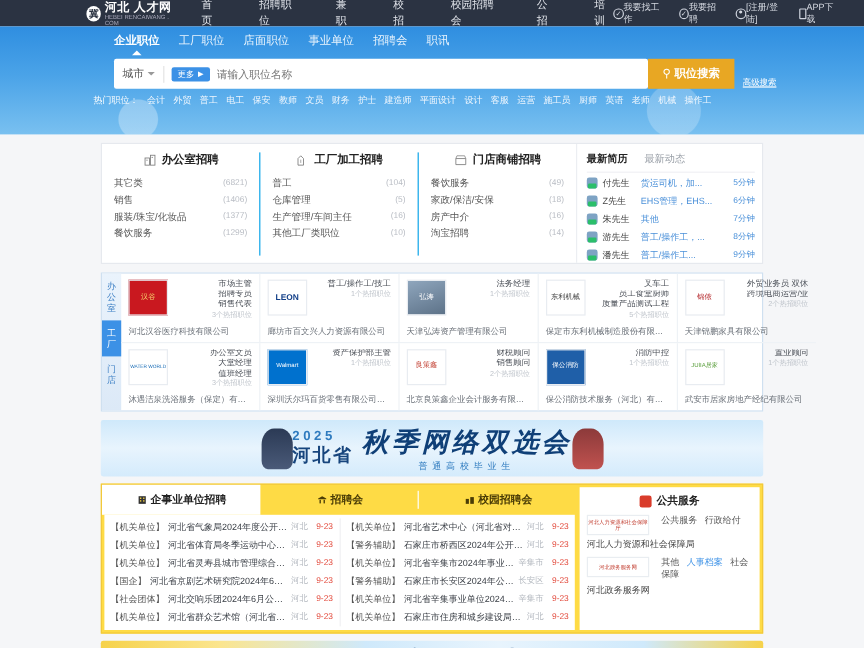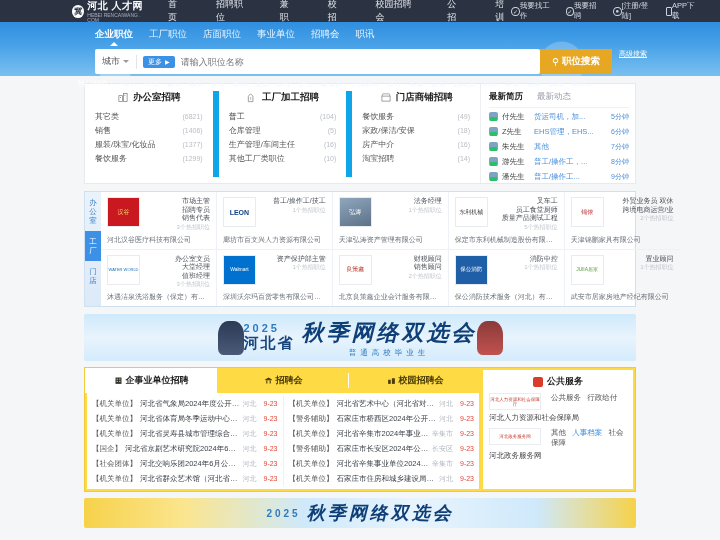--- a/index.html
+++ b/index.html
@@ -27,36 +27,36 @@
   .topnav-right { margin-left:auto; display:flex; align-items:center; gap:11px; margin-right:8px; }
   .topnav-right .item { display:flex; align-items:center; gap:0; font-size:7.5px; color:#d6dae2; }
   .ico-circ {
     width:9px;height:9px;border-radius:50%;border:1px solid #cfd4de;
     display:inline-flex;align-items:center;justify-content:center;font-size:6px;
   }
   .ico-phone { width:6px;height:9px;border:1px solid #cfd4de;border-radius:1px; }
 
   
   .hero {
-    height:54px;
+    height:90px;
     background:
       radial-gradient(circle at 16% 86%, rgba(255,255,255,.30) 0 16px, transparent 17px),
       radial-gradient(circle at 78% 78%, rgba(255,255,255,.22) 0 22px, transparent 23px),
       linear-gradient(180deg,#2f8ee0 0%,#4aa3e8 45%,#79c0f0 100%);
     position:relative;
   }
   .tabs { display:flex; gap:16px; padding:6px 0 0 95px; }
   .tab { color:#eaf4fd; font-size:9.5px; position:relative; padding-bottom:5px; cursor:pointer; }
   .tab.active { color:#fff; font-weight:bold; }
   .tab.active:after {
     content:""; position:absolute; left:50%; bottom:0; transform:translateX(-50%);
     border-left:4px solid transparent; border-right:4px solid transparent;
     border-bottom:4px solid #fff;
   }
-  .searchwrap { display:flex; align-items:flex-start; padding:3px 0 0 95px; }
+  .searchwrap { display:flex; align-items:flex-end; padding:3px 0 0 95px; }
   .searchbox {
     display:flex; align-items:center; background:#fff; height:25px; width:445px; border-radius:2px;
   }
   .city {
     display:flex; align-items:center; gap:3px; padding:0 7px; font-size:9px; color:#555;
     border-right:1px solid #e4e4e4; height:14px;
   }
   .caret { width:0;height:0;border-left:3px solid transparent;border-right:3px solid transparent;border-top:3px solid #999; }
   .more-btn {
     background:#3c91e6; color:#fff; font-size:7px; border-radius:2px; padding:1px 5px;
@@ -72,21 +72,21 @@
   .hotrow { padding:5px 0 0 78px; color:#eef6fd; font-size:7.5px; display:flex; flex-wrap:wrap; gap:7px; }
   .hotrow .lb { color:#ffffff; }
   .hotrow a { color:#f0f7fe; text-decoration:none; }
 
   
   .wrap { width:552px; margin:0 auto; }
 
   
   .panel { background:#fff; border:1px solid #e6e9ee; margin-top:7px; display:flex; }
   .cats { display:flex; flex:1; padding:7px 0 6px 0; }
-  .cat { flex:1; padding:0 10px; border-right:6px solid #0ea5e9; }
+  .cat { flex:1; padding:0 10px; border-right:1px solid #0ea5e9; }
   .cat:last-child { border-right:none; }
   .cat-h { display:flex; align-items:center; justify-content:center; gap:4px; font-size:9.5px; font-weight:bold; color:#222; margin-bottom:6px; }
   .cat-ic { width:12px;height:11px;opacity:.75; }
   .cat-li { display:flex; justify-content:space-between; font-size:8px; color:#555; line-height:14px; }
   .cat-li .n { color:#b9bdc4; font-size:7px; }
 
   .resumes { width:155px; border-left:1px solid #eceef2; padding:7px 6px 0 8px; }
   .res-tabs { display:flex; gap:14px; border-bottom:1px solid #f0f1f4; padding-bottom:4px; }
   .res-tab { font-size:8.5px; color:#9aa0a8; }
   .res-tab.active { color:#222; font-weight:bold; }

